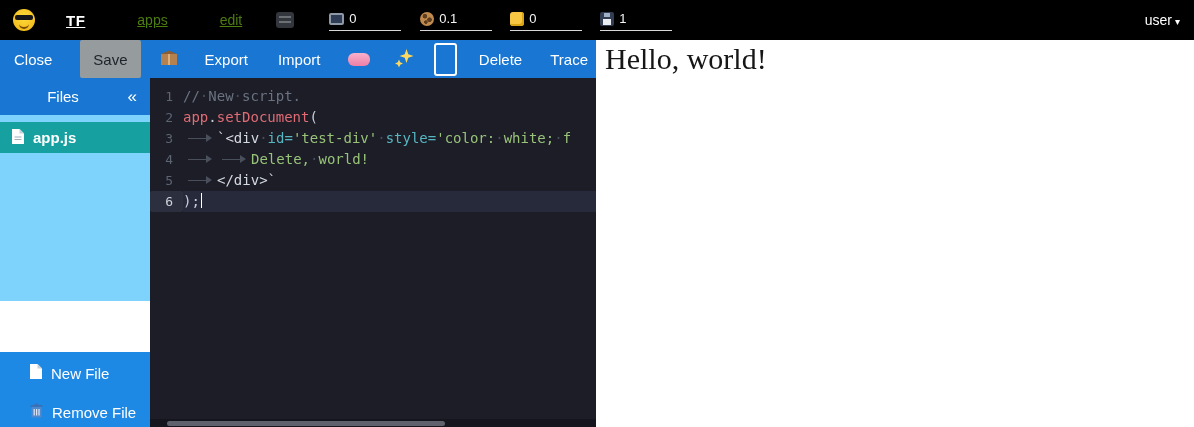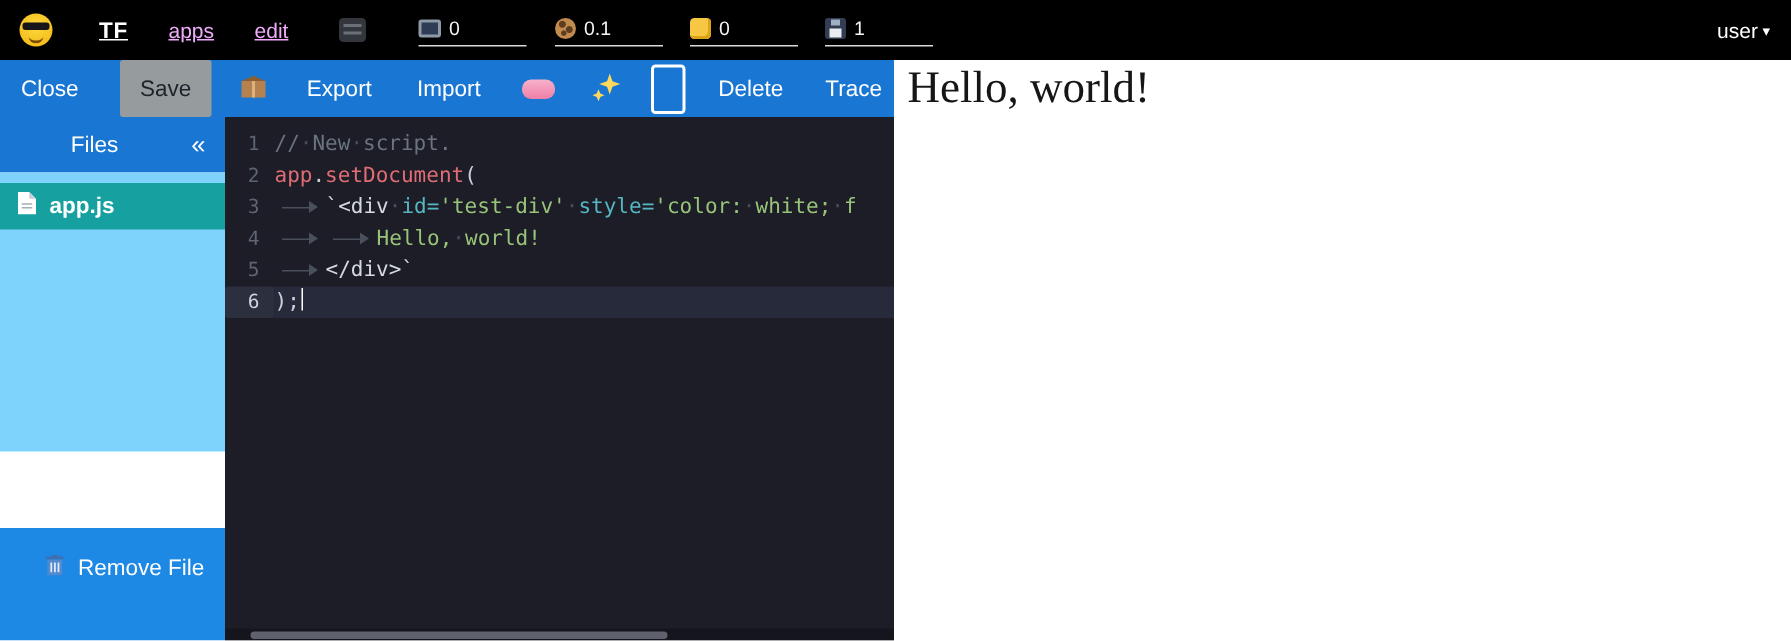--- a/index.html
+++ b/index.html
@@ -11,21 +11,21 @@
   .topbar { position: absolute; left: 0; top: 0; width: 1194px; height: 40px;
             background: var(--topbar-bg, #000); display: flex; align-items: center; color: #e6e6e6; }
   .smiley { width: 22px; height: 22px; margin-left: 13px; position: relative; flex: 0 0 auto;
             background: radial-gradient(circle at 50% 38%, #ffd93b, #f0b414); border-radius: 50%; }
   .smiley::before { content:""; position:absolute; left:2px; right:2px; top:6px; height:5px;
                     background:#15151a; border-radius:2px; }
   .smiley::after { content:""; position:absolute; left:6px; width:10px; top:12px; height:6px;
                    border-bottom:2px solid #7a4b00; border-radius:0 0 9px 9px; }
   .brand { margin-left: 31px; font-weight: bold; font-size: 15px; color: #fff;
            text-decoration: underline; letter-spacing: .5px; cursor: pointer; }
-  .navlink { margin-left: 27px; font-size: 14px; color: #f0abfc; text-decoration: underline; cursor: pointer; }
+  .navlink { margin-left: 52px; font-size: 14px; color: #4d7c0f; text-decoration: underline; cursor: pointer; }
   .ctrl { width: 18px; height: 16px; margin-left: 34px; background: #33363c; border-radius: 3px;
           position: relative; cursor: pointer; }
   .ctrl::before { content:""; position:absolute; left:3px; top:4px; width:12px; height:2px;
                   background:#6b6f76; box-shadow: 0 5px 0 #6b6f76; }
   .stat { display:flex; align-items:center; gap:5px; height:22px; width:72px;
           border-bottom:1px solid #d9d9d9; padding-bottom:2px; cursor:text; }
   .stat.m1 { margin-left:35px; } .stat.m2 { margin-left:19px; }
   .stat.m3 { margin-left:18px; } .stat.m4 { margin-left:18px; }
   .stat-value { font-size:13px; color:#f5f5f5; }
   .i-monitor { width:15px; height:12px; border:2px solid #8d99a6; background:#2f3c55; border-radius:2px; }
@@ -194,20 +194,29 @@
         <path d="M7.5 0 L12 4.5 H7.5 Z" fill="#c7d0d8"></path>
         <rect x="2.5" y="7.5" width="7" height="1" fill="#9fb0bd"></rect>
         <rect x="2.5" y="10" width="7" height="1" fill="#9fb0bd"></rect>
       </svg>
     </span>
     <span>app.js</span>
   </div>
 </div>
 
 <div class="bottom-panel">
+  <div class="action-row first">
+    <span>
+      <svg width="12" height="15" viewBox="0 0 12 15">
+        <path d="M0 0 H7.5 L12 4.5 V15 H0 Z" fill="#ffffff"></path>
+        <path d="M7.5 0 L12 4.5 H7.5 Z" fill="#c7d0d8"></path>
+      </svg>
+    </span>
+    <span>New File</span>
+  </div>
   <div class="action-row second">
     <span>
       <svg width="13" height="15" viewBox="0 0 13 15">
         <rect x="1.5" y="4" width="10" height="10.5" rx="1" fill="#5189cf"></rect>
         <rect x="0.5" y="2" width="12" height="1.8" rx="0.9" fill="#3f6fb0"></rect>
         <rect x="4.5" y="0.8" width="4" height="1.6" rx="0.8" fill="#3f6fb0"></rect>
         <rect x="3.6" y="6" width="1.2" height="6.5" fill="#dfe9f5"></rect>
         <rect x="6" y="6" width="1.2" height="6.5" fill="#dfe9f5"></rect>
         <rect x="8.4" y="6" width="1.2" height="6.5" fill="#dfe9f5"></rect>
       </svg>
@@ -222,21 +231,21 @@
       <div class="gutter-num">2</div>
       <div class="gutter-num">3</div>
       <div class="gutter-num">4</div>
       <div class="gutter-num">5</div>
       <div class="gutter-num active">6</div>
     </div>
   <div class="code">
       <div class="code-line"><span class="tok-comment">//</span><span class="tok-sp">·</span><span class="tok-comment">New</span><span class="tok-sp">·</span><span class="tok-comment">script.</span></div>
       <div class="code-line"><span class="tok-variable">app</span><span class="tok-punct">.</span><span class="tok-property">setDocument</span><span class="tok-punct">(</span></div>
       <div class="code-line"><span class="tok-tab"></span><span class="tok-tag">`</span><span class="tok-tag">&lt;div</span><span class="tok-sp">·</span><span class="tok-attr">id=</span><span class="tok-string">'test-div'</span><span class="tok-sp">·</span><span class="tok-attr">style=</span><span class="tok-string">'color:</span><span class="tok-sp">·</span><span class="tok-string">white;</span><span class="tok-sp">·</span><span class="tok-string">f</span></div>
-      <div class="code-line"><span class="tok-tab"></span><span class="tok-tab"></span><span class="tok-text">Hello,</span><span class="tok-sp">·</span><span class="tok-text">world!</span></div>
+      <div class="code-line"><span class="tok-tab"></span><span class="tok-tab"></span><span class="tok-text">Delete,</span><span class="tok-sp">·</span><span class="tok-text">world!</span></div>
       <div class="code-line"><span class="tok-tab"></span><span class="tok-tag">&lt;/div&gt;</span><span class="tok-tag">`</span></div>
       <div class="code-line active"><span class="tok-punct">);</span><span class="cursor"></span></div>
     </div>
   <div class="hscroll">
     <div class="hthumb"></div>
   </div>
 </div>
 
 <div class="preview">
   <div class="preview-heading">Hello, world!</div>

